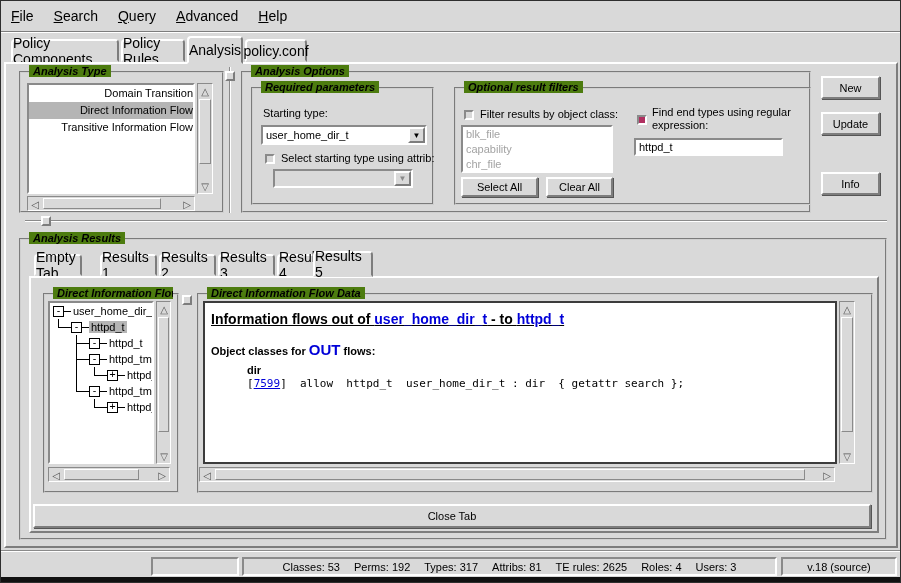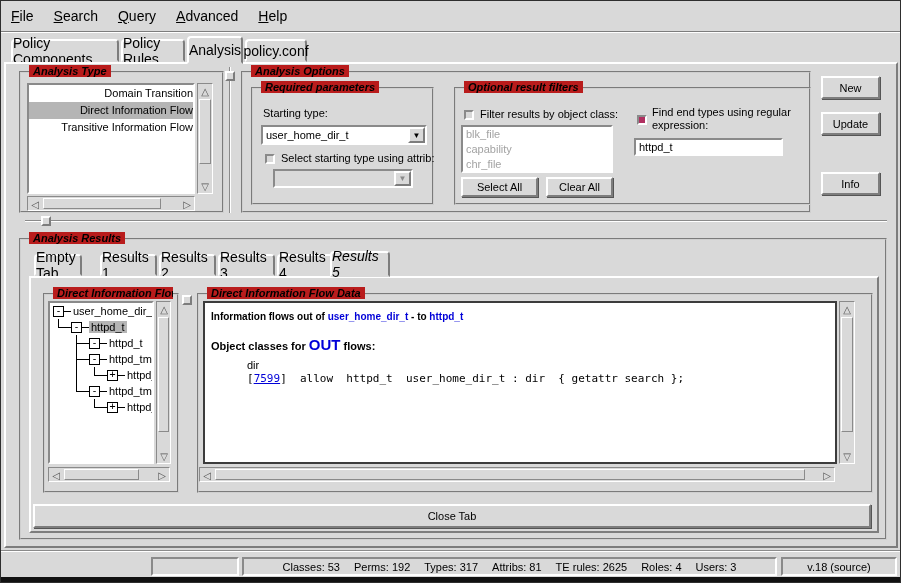--- a/index.html
+++ b/index.html
@@ -6,21 +6,21 @@
   *{box-sizing:border-box;}
   .window{
     position:relative;width:901px;height:583px;background:#d9d9d9;
     font-family:"Liberation Sans",sans-serif;font-size:11px;color:#000;
     border:1px solid #2e2e2e;overflow:hidden;
   }
   .btn{position:absolute;display:flex;align-items:center;justify-content:center;
        background:#d9d9d9;border:2px solid;border-color:#ffffff #7d7d7d #7d7d7d #ffffff;
        box-shadow:1px 1px 0 #555;font-size:11px;cursor:default;}
   .group{position:absolute;border:2px groove #cfcfcf;}
-  .group-label{position:absolute;top:-8px;left:8px;background:#b91c1c;padding:0 4px;
+  .group-label{position:absolute;top:-8px;left:8px;background:#4d7c0f;padding:0 4px;
        font-weight:bold;font-style:italic;font-size:11px;white-space:nowrap;}
   
   .menubar{position:absolute;left:0;top:0;width:899px;height:31px;background:#d9d9d9;
        border-bottom:1px solid #7d7d7d;box-shadow:0 1px 0 #fff;display:flex;align-items:center;
        padding-left:10px;gap:20px;font-size:14px;}
   .menu-item{cursor:default;}
   .menu-item u{text-decoration:underline;}
   
   .tab{position:absolute;background:#d9d9d9;border:2px solid;border-color:#ffffff #7d7d7d transparent #ffffff;
        border-radius:4px 4px 0 0;display:flex;align-items:center;justify-content:center;font-size:14px;}
@@ -66,25 +66,25 @@
   .g-l::after{content:"";position:absolute;left:5px;top:8px;width:13px;border-top:1px solid #000;}
   .g-t::before{content:"";position:absolute;left:5px;top:0;bottom:0;border-left:1px solid #000;}
   .g-t::after{content:"";position:absolute;left:5px;top:8px;width:13px;border-top:1px solid #000;}
   .expander{flex:0 0 11px;width:11px;height:11px;border:1px solid #000;background:#fff;
        font-family:"DejaVu Sans Mono",monospace;font-size:10px;line-height:8px;text-align:center;}
   .tconn{flex:0 0 7px;width:7px;height:1px;background:#000;}
   .tree-label{padding:0 2px;font-size:11px;}
   .tree-label.selected{background:#b5b5b5;}
   
   .textarea{position:absolute;background:#fff;border:2px solid #3c3c3c;overflow:hidden;}
-  .flow-header{margin:8px 0 0 6px;font-size:10px;font-weight:bold;}
+  .flow-header{margin:8px 0 0 6px;font-size:14px;font-weight:bold;text-decoration:underline;}
   .flow-classes{margin:14px 0 0 6px;font-size:11px;font-weight:bold;}
   .blue{color:#0000d8;}
   .out-big{font-size:15px;font-weight:bold;color:#0000d8;}
-  .obj-class{margin:6px 0 0 42px;font-size:11px;font-weight:normal;}
+  .obj-class{margin:6px 0 0 42px;font-size:11px;font-weight:bold;}
   .rule-line{margin:1px 0 0 42px;font-family:"DejaVu Sans Mono",monospace;font-size:11px;white-space:pre;}
   .rule-link{color:#0000d8;text-decoration:underline;}
   
   .statusbox{position:absolute;height:19px;border:2px solid;border-color:#8a8a8a #fff #fff #8a8a8a;
        background:#d9d9d9;display:flex;align-items:center;justify-content:center;gap:14px;
        font-size:11px;white-space:nowrap;}
   .bottom-strip{position:absolute;left:0;bottom:0;width:100%;height:5px;background:#111;}
   .label{position:absolute;font-size:11px;}
 </style>
 </head>
@@ -204,21 +204,21 @@
     </div>
   <div class="tab" style="left:158px;top:253px;width:57px;height:22px;justify-content:flex-end;">
       <span>Results 2</span>
     </div>
   <div class="tab" style="left:217px;top:253px;width:57px;height:22px;">
       <span>Results 3</span>
     </div>
   <div class="tab" style="left:276px;top:253px;width:57px;height:22px;">
       <span>Results 4</span>
     </div>
-  <div class="tab active" style="left:329px;top:250px;width:60px;height:26px;font-style:italic;">
+  <div class="tab active" style="left:312px;top:250px;width:60px;height:26px;">
       <span>Results 5</span>
     </div>
   <div class="main-page" style="left:28px;top:275px;width:850px;height:257px;"></div>
 
   <div class="group" style="left:42px;top:292px;width:136px;height:200px;">
     <span class="group-label" style="max-width:120px;overflow:hidden;">Direct Information Flow T</span>
   </div>
   <div class="listbox" style="left:47px;top:300px;width:106px;height:163px;">
     <div class="tree-row">
       <span class="expander">-</span>

